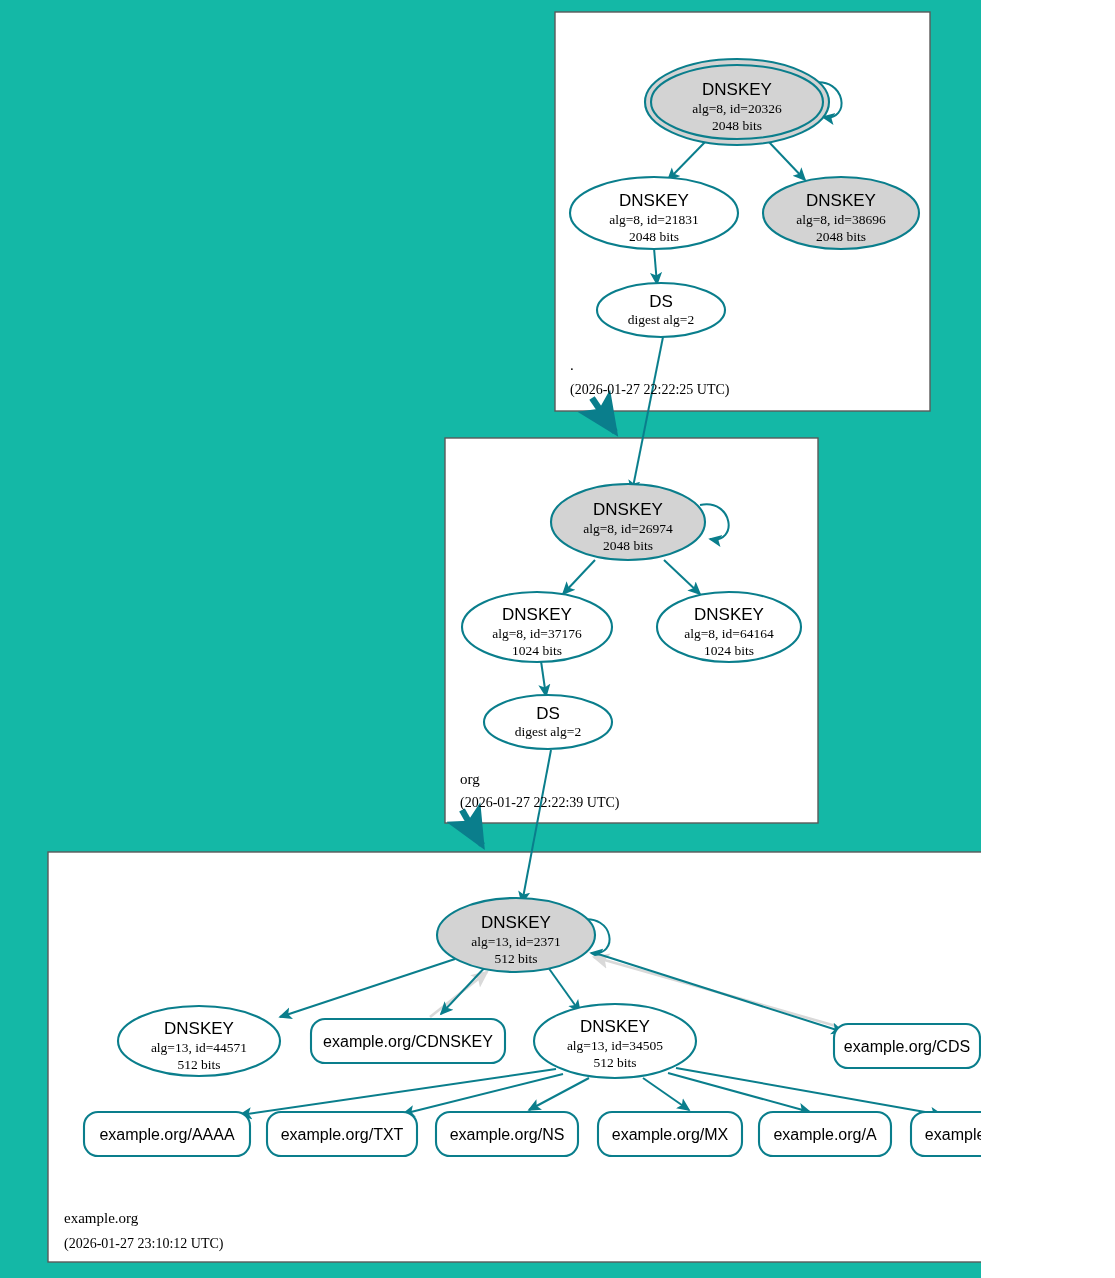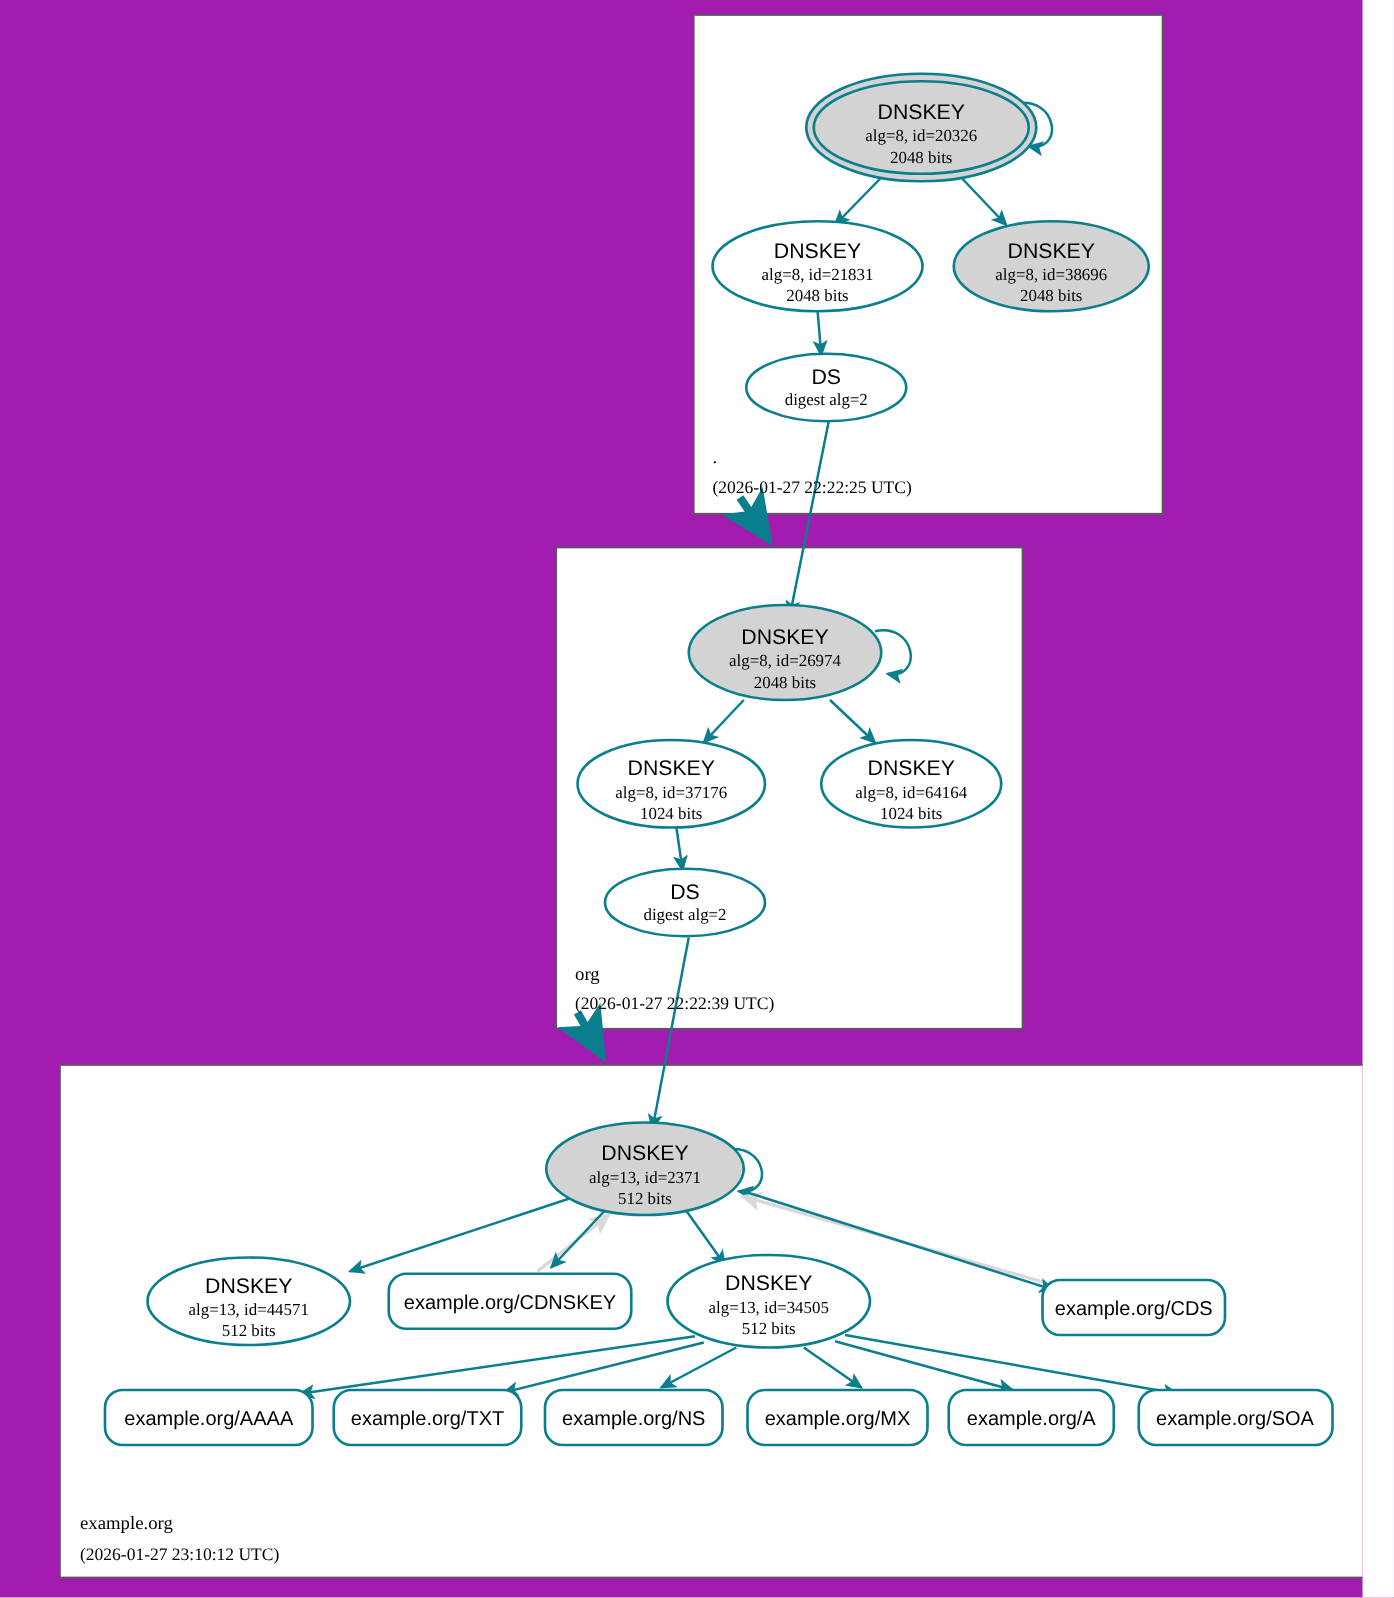--- a/index.html
+++ b/index.html
@@ -5,24 +5,25 @@
   html, body {
     margin: 0;
     padding: 0;
     background: #ffffff;
   }
   body {
     font-family: "Liberation Sans", sans-serif;
   }
   #canvas {
     position: relative;
-    width: 1090px;
+    width: 951px;
     height: 1278px;
-    background: #a21caf;
+    background: #14b8a6;
     overflow: hidden;
+    padding-left: 30px;
   }
   svg#graph {
     position: absolute;
     left: 0;
     top: 0;
     width: 1115px;
     height: 1278px;
   }
   .zone-box {
     fill: #ffffff;

